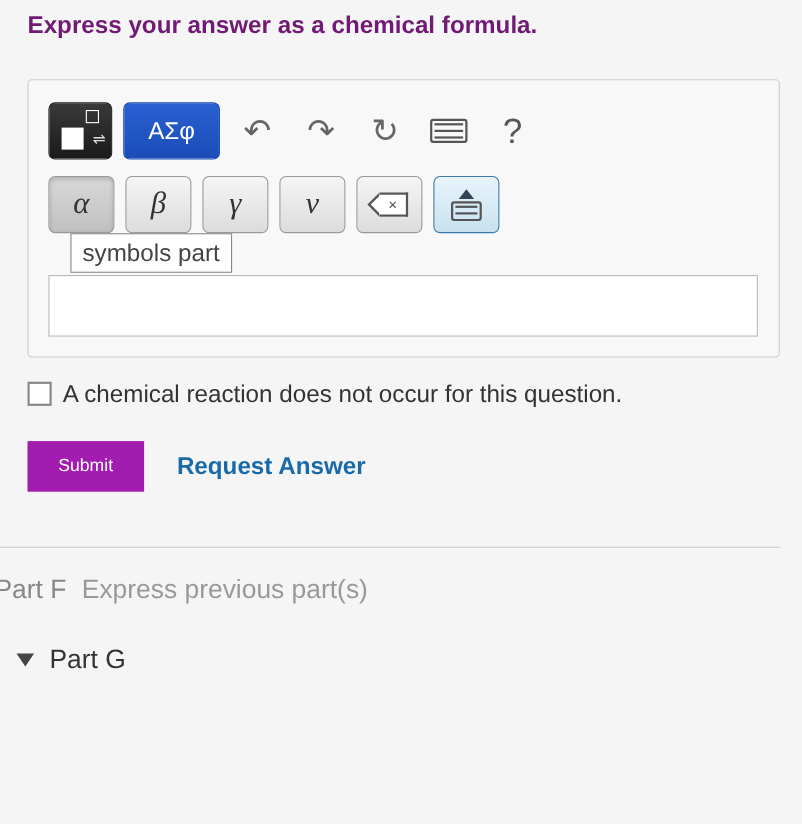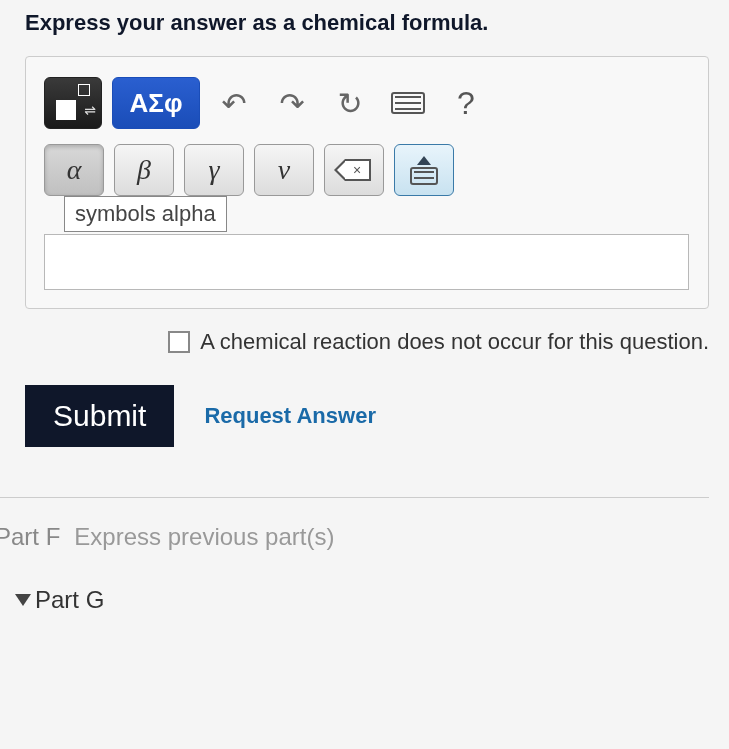--- a/index.html
+++ b/index.html
@@ -5,21 +5,21 @@
   * { box-sizing: border-box; margin: 0; padding: 0; }
   body {
     font-family: Arial, Helvetica, sans-serif;
     background: #f5f5f5;
     color: #333;
     padding: 10px 0;
     width: 729px;
   }
   .content { padding: 0 20px 0 0; margin-left: -5px;}
   .question { font-size: 22px; color: #333; margin: 8px 0 20px 30px; }
-  .instruction { font-size: 22px; font-weight: bold; color: #0f172a; margin: 0 0 20px 30px;}
+  .instruction { font-size: 22px; font-weight: bold; color: #701a75; margin: 0 0 36px 30px;}
   .editor-box {
     border: 1px solid #ccc;
     border-radius: 4px;
     margin: 0 0 0 30px;
     padding: 20px 12px 18px 18px;
     background: #f8f8f8;
   }
   .toolbar-row { display: flex; align-items: center; gap: 10px; margin-bottom: 15px;}
   .tool-btn {
     height: 52px;
@@ -38,22 +38,22 @@
     background: linear-gradient(#3a3a3a,#1a1a1a);
     border-color: #222;
     color: #fff;
     position: relative;
   }
   .tool-btn.blue {
     background: linear-gradient(#2a5fd0,#1a4db8);
     border-color: #1a4db8;
     color: #fff;
     min-width: 88px;
-    font-size: 26px;
-    font-weight: bold;
+    font-size: 22px;
+    font-weight: normal;
   }
   .toolbar-row .flat-btn {
     width: 48px; height: 48px;
     display:inline-flex; align-items:center; justify-content:center;
     font-size: 30px; color:#666; cursor:pointer;
   }
   .kbd-icon {
     width: 34px; height:22px; border:2px solid #555; border-radius:3px;
     display:inline-block; position:relative;
   }
@@ -87,34 +87,34 @@
   }
   .tooltip {
     position:absolute; top: 52px; left: 20px;
     background:#fff; border:1px solid #888; padding: 4px 10px;
     font-size: 22px; color:#444; z-index:10;
   }
   .answer-field {
     margin-top: 38px;
     border:1px solid #b8b8b8; background:#fff; height: 56px; width: 99%;
   }
-  .checkbox-row { margin: 20px 0 0 30px; display:flex; align-items:center; gap:10px; font-size: 22px; color:#333;justify-content:flex-end;}
+  .checkbox-row { margin: 20px 0 0 30px; display:flex; align-items:center; gap:10px; font-size: 22px; color:#333;}
   .checkbox {
     width:22px; height:22px; border:2px solid #888; background:#fff; cursor:pointer;
   }
   .actions { margin: 30px 0 0 30px; display:flex; align-items:center; gap: 30px;}
   .submit-btn {
-    background:#0f172a; color:#fff; border:none; padding: 14px 28px;
-    font-size: 30px; cursor:pointer;
+    background:#a21caf; color:#fff; border:none; padding: 14px 28px;
+    font-size: 16px; cursor:pointer;
   }
   .request-link { color:#1a6aa8; font-size:22px; font-weight:bold; cursor:pointer;}
   .divider { border-top:1px solid #ccc; margin: 50px 0 25px 0;}
   .part-row { display:flex; align-items:center; gap: 14px; font-size: 24px; color:#999; margin: 0 0 35px 0;}
   .part-label { color:#888;}
-  .part-g-row { display:flex; align-items:center; gap:4px; font-size:24px; color:#333; margin-left: 20px;}
+  .part-g-row { display:flex; align-items:center; gap:14px; font-size:24px; color:#333; margin-left: 20px;}
   .caret-down {
     width:0; height:0; border-left:8px solid transparent; border-right:8px solid transparent;
     border-top:12px solid #444;
   }
   
   .subsup {
     position:relative; width: 34px; height:34px;
   }
   .subsup .box { position:absolute; left:0; bottom:0; width:20px; height:20px; background:#fff;}
   .subsup .sup { position:absolute; right:0; top:-2px; width:12px; height:12px; border:1.5px solid #fff;}
@@ -171,21 +171,21 @@
         <div class="bksp">
           <div class="tri"></div>
             <div class="tri2"></div>
             <div class="body">×</div>
         </div>
       </div>
       <div class="kbd2-btn">
         <div class="up-tri"></div>
         <span class="kbd-icon" style="width:28px;height:18px;"></span>
       </div>
-      <div class="tooltip">symbols alpha</div>
+      <div class="tooltip">symbols part</div>
     </div>
 
     <div class="answer-field"></div>
   </div>
 
   <div class="checkbox-row">
     <div class="checkbox"></div>
     <span>A chemical reaction does not occur for this question.</span>
   </div>
 

